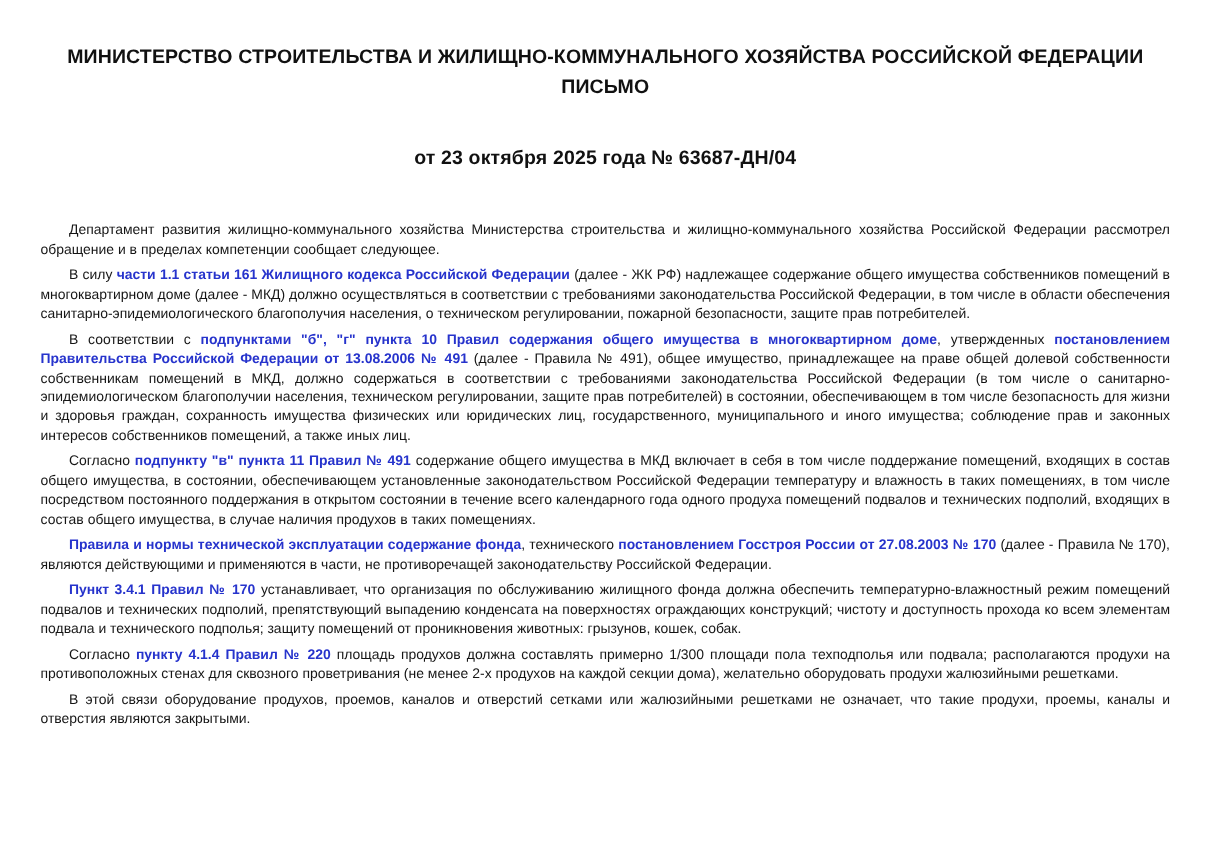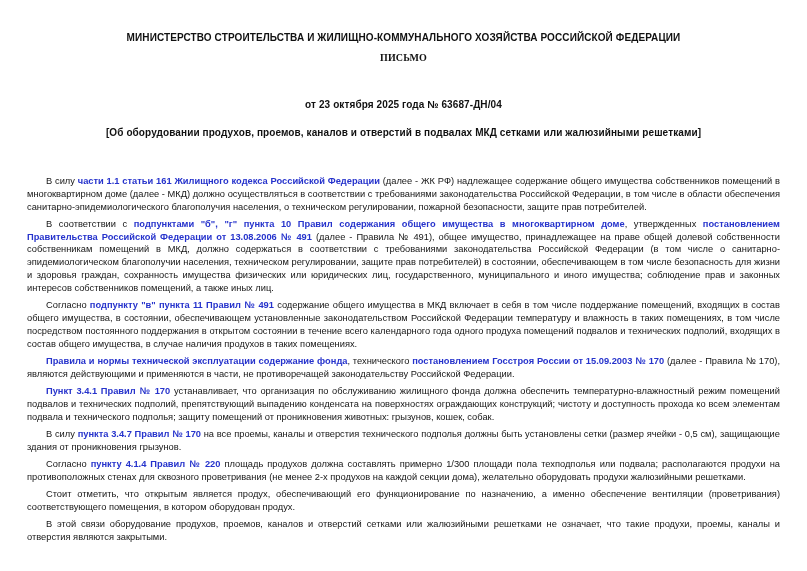--- a/index.html
+++ b/index.html
@@ -20,26 +20,26 @@
     height: 571px;
     padding: 31px 27px 0 27px;
     background: #ffffff;
   }
   .doc-header {
     text-align: center;
     font-weight: bold;
     color: #111111;
   }
   .h-line {
-    font-size: 10px;
+    font-size: 13px;
     line-height: 13px;
     letter-spacing: 0.1px;
   }
   .h-ministry { margin-bottom: 7px; }
-  .h-doctype  { margin-bottom: 22px; font-family: Liberation Serif, serif; }
+  .h-doctype  { margin-bottom: 22px; }
   .h-datenum  { margin-bottom: 15px; margin-top: 34px; }
   .h-subject  { margin-bottom: 0; }
   .doc-body {
     margin-top: 36px;
     font-size: 9.3px;
     line-height: 12.8px;
     text-align: justify;
     color: #151515;
   }
   .para {
@@ -55,26 +55,24 @@
   }
 </style>
 </head>
 <body>
 
 <div class="page">
   <div class="doc-header">
     <div class="h-line h-ministry">МИНИСТЕРСТВО СТРОИТЕЛЬСТВА И ЖИЛИЩНО-КОММУНАЛЬНОГО ХОЗЯЙСТВА РОССИЙСКОЙ ФЕДЕРАЦИИ</div>
     <div class="h-line h-doctype">ПИСЬМО</div>
     <div class="h-line h-datenum">от 23 октября 2025 года № 63687-ДН/04</div>
-    <div class="h-line h-subject">[Об оборудовании продухов, проемов, каналов и отверстий в подвалах МКД сетками или жалюзийными решетками]</div>
   </div>
   <div class="doc-body" id="paragraphs">
+      <p class="para"><span>Департамент развития жилищно-коммунального хозяйства Министерства строительства и жилищно-коммунального хозяйства Российской Федерации рассмотрел обращение и в пределах компетенции сообщает следующее.</span></p>
       <p class="para"><span>В силу </span><a href="#" class="doc-link">части 1.1 статьи 161 Жилищного кодекса Российской Федерации</a><span> (далее - ЖК РФ) надлежащее содержание общего имущества собственников помещений в многоквартирном доме (далее - МКД) должно осуществляться в соответствии с требованиями законодательства Российской Федерации, в том числе в области обеспечения санитарно-эпидемиологического благополучия населения, о техническом регулировании, пожарной безопасности, защите прав потребителей.</span></p>
       <p class="para"><span>В соответствии с </span><a href="#" class="doc-link">подпунктами "б", "г" пункта 10 Правил содержания общего имущества в многоквартирном доме</a><span>, утвержденных </span><a href="#" class="doc-link">постановлением Правительства Российской Федерации от 13.08.2006 № 491</a><span> (далее - Правила № 491), общее имущество, принадлежащее на праве общей долевой собственности собственникам помещений в МКД, должно содержаться в соответствии с требованиями законодательства Российской Федерации (в том числе о санитарно-эпидемиологическом благополучии населения, техническом регулировании, защите прав потребителей) в состоянии, обеспечивающем в том числе безопасность для жизни и здоровья граждан, сохранность имущества физических или юридических лиц, государственного, муниципального и иного имущества; соблюдение прав и законных интересов собственников помещений, а также иных лиц.</span></p>
       <p class="para"><span>Согласно </span><a href="#" class="doc-link">подпункту "в" пункта 11 Правил № 491</a><span> содержание общего имущества в МКД включает в себя в том числе поддержание помещений, входящих в состав общего имущества, в состоянии, обеспечивающем установленные законодательством Российской Федерации температуру и влажность в таких помещениях, в том числе посредством постоянного поддержания в открытом состоянии в течение всего календарного года одного продуха помещений подвалов и технических подполий, входящих в состав общего имущества, в случае наличия продухов в таких помещениях.</span></p>
-      <p class="para"><a href="#" class="doc-link">Правила и нормы технической эксплуатации содержание фонда</a><span>, технического </span><a href="#" class="doc-link">постановлением Госстроя России от 15.09.2003 № 170</a><span> (далее - Правила № 170), являются действующими и применяются в части, не противоречащей законодательству Российской Федерации.</span></p>
+      <p class="para"><a href="#" class="doc-link">Правила и нормы технической эксплуатации содержание фонда</a><span>, технического </span><a href="#" class="doc-link">постановлением Госстроя России от 27.08.2003 № 170</a><span> (далее - Правила № 170), являются действующими и применяются в части, не противоречащей законодательству Российской Федерации.</span></p>
       <p class="para"><a href="#" class="doc-link">Пункт 3.4.1 Правил № 170</a><span> устанавливает, что организация по обслуживанию жилищного фонда должна обеспечить температурно-влажностный режим помещений подвалов и технических подполий, препятствующий выпадению конденсата на поверхностях ограждающих конструкций; чистоту и доступность прохода ко всем элементам подвала и технического подполья; защиту помещений от проникновения животных: грызунов, кошек, собак.</span></p>
-      <p class="para"><span>В силу </span><a href="#" class="doc-link">пункта 3.4.7 Правил № 170</a><span> на все проемы, каналы и отверстия технического подполья должны быть установлены сетки (размер ячейки - 0,5 см), защищающие здания от проникновения грызунов.</span></p>
       <p class="para"><span>Согласно </span><a href="#" class="doc-link">пункту 4.1.4 Правил № 220</a><span> площадь продухов должна составлять примерно 1/300 площади пола техподполья или подвала; располагаются продухи на противоположных стенах для сквозного проветривания (не менее 2-х продухов на каждой секции дома), желательно оборудовать продухи жалюзийными решетками.</span></p>
-      <p class="para"><span>Стоит отметить, что открытым является продух, обеспечивающий его функционирование по назначению, а именно обеспечение вентиляции (проветривания) соответствующего помещения, в котором оборудован продух.</span></p>
       <p class="para"><span>В этой связи оборудование продухов, проемов, каналов и отверстий сетками или жалюзийными решетками не означает, что такие продухи, проемы, каналы и отверстия являются закрытыми.</span></p>
     </div>
 </div>
 
 </body></html>

